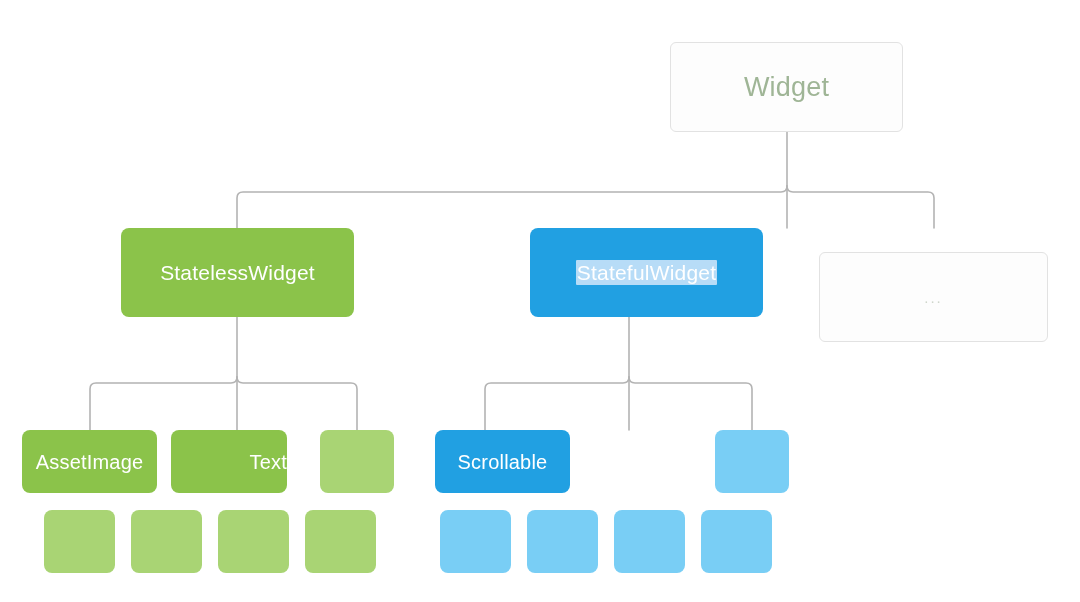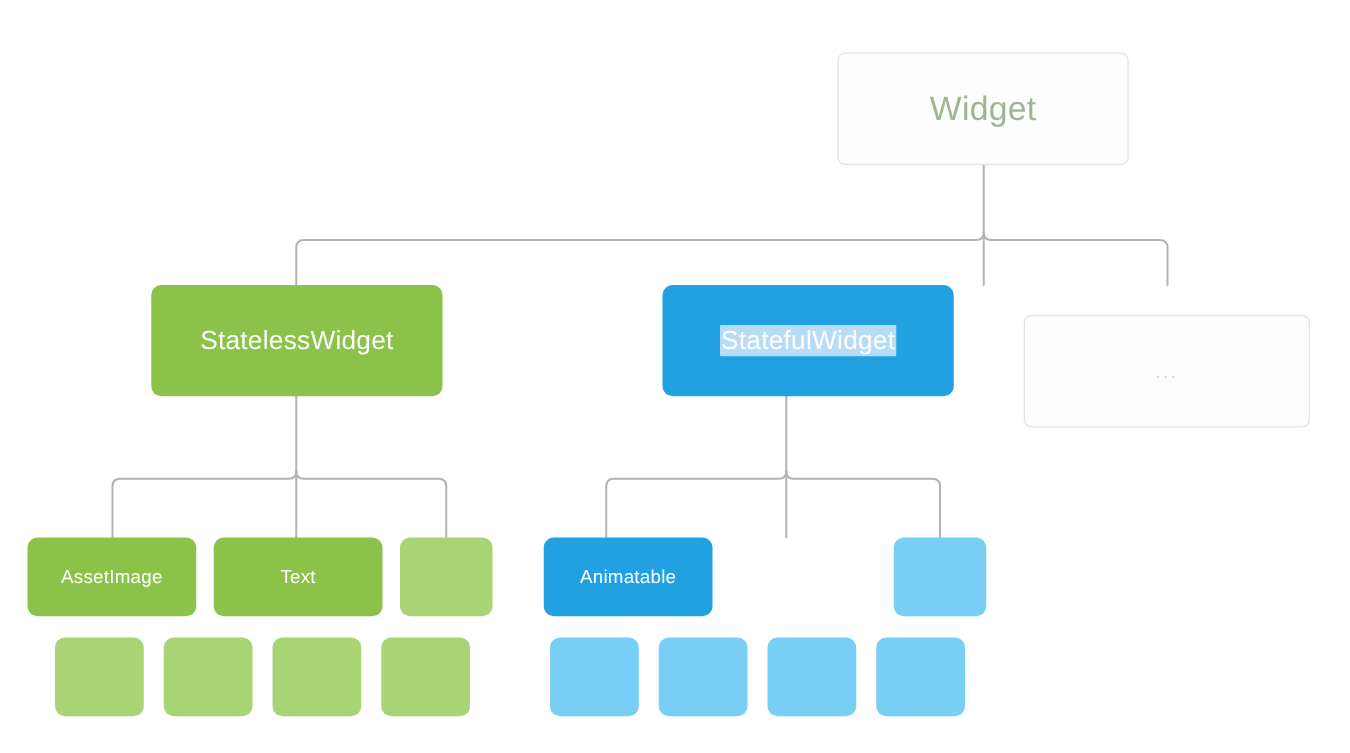--- a/index.html
+++ b/index.html
@@ -72,21 +72,21 @@
   }
   .node.blue-light {
     background: #79cef5;
   }
   .node.lvl2 .label {
     font-size: 21px;
     color: #ffffff;
     letter-spacing: .2px;
   }
   .node.lvl3 .label {
-    font-size: 15px;
+    font-size: 20px;
     color: #ffffff;
     letter-spacing: .2px;
   }
   .selected-text {
     background: #b7dcf7;
     padding: 2px 1px;
     border-radius: 1px;
   }
 </style>
 </head>
@@ -128,30 +128,30 @@
   </div>
 
   <div class="node ghost small" style="left:819px; top:228px; width:229px; height:90px;">
     <span class="label">...</span>
   </div>
 
   <div class="node green lvl3" style="left:22px; top:430px; width:135px; height:63px;">
     <span class="label">AssetImage</span>
   </div>
 
-  <div class="node green lvl3" style="left:171px; top:430px; width:135px; height:63px;">
+  <div class="node green lvl3" style="left:171px; top:430px; width:116px; height:63px;justify-content:flex-end;">
     <span class="label">Text</span>
   </div>
 
   <div class="node green-light lvl3" style="left:320px; top:430px; width:74px; height:63px;">
     <span class="label"></span>
   </div>
 
   <div class="node blue lvl3" style="left:418px; top:430px; width:135px; height:63px;">
-    <span class="label">Animatable</span>
+    <span class="label">Scrollable</span>
   </div>
 
 
   <div class="node blue-light lvl3" style="left:715px; top:430px; width:74px; height:63px;">
     <span class="label"></span>
   </div>
 
   <div class="node green-light" style="left:44px; top:510px; width:71px; height:63px;">
     <span class="label"></span>
   </div>

